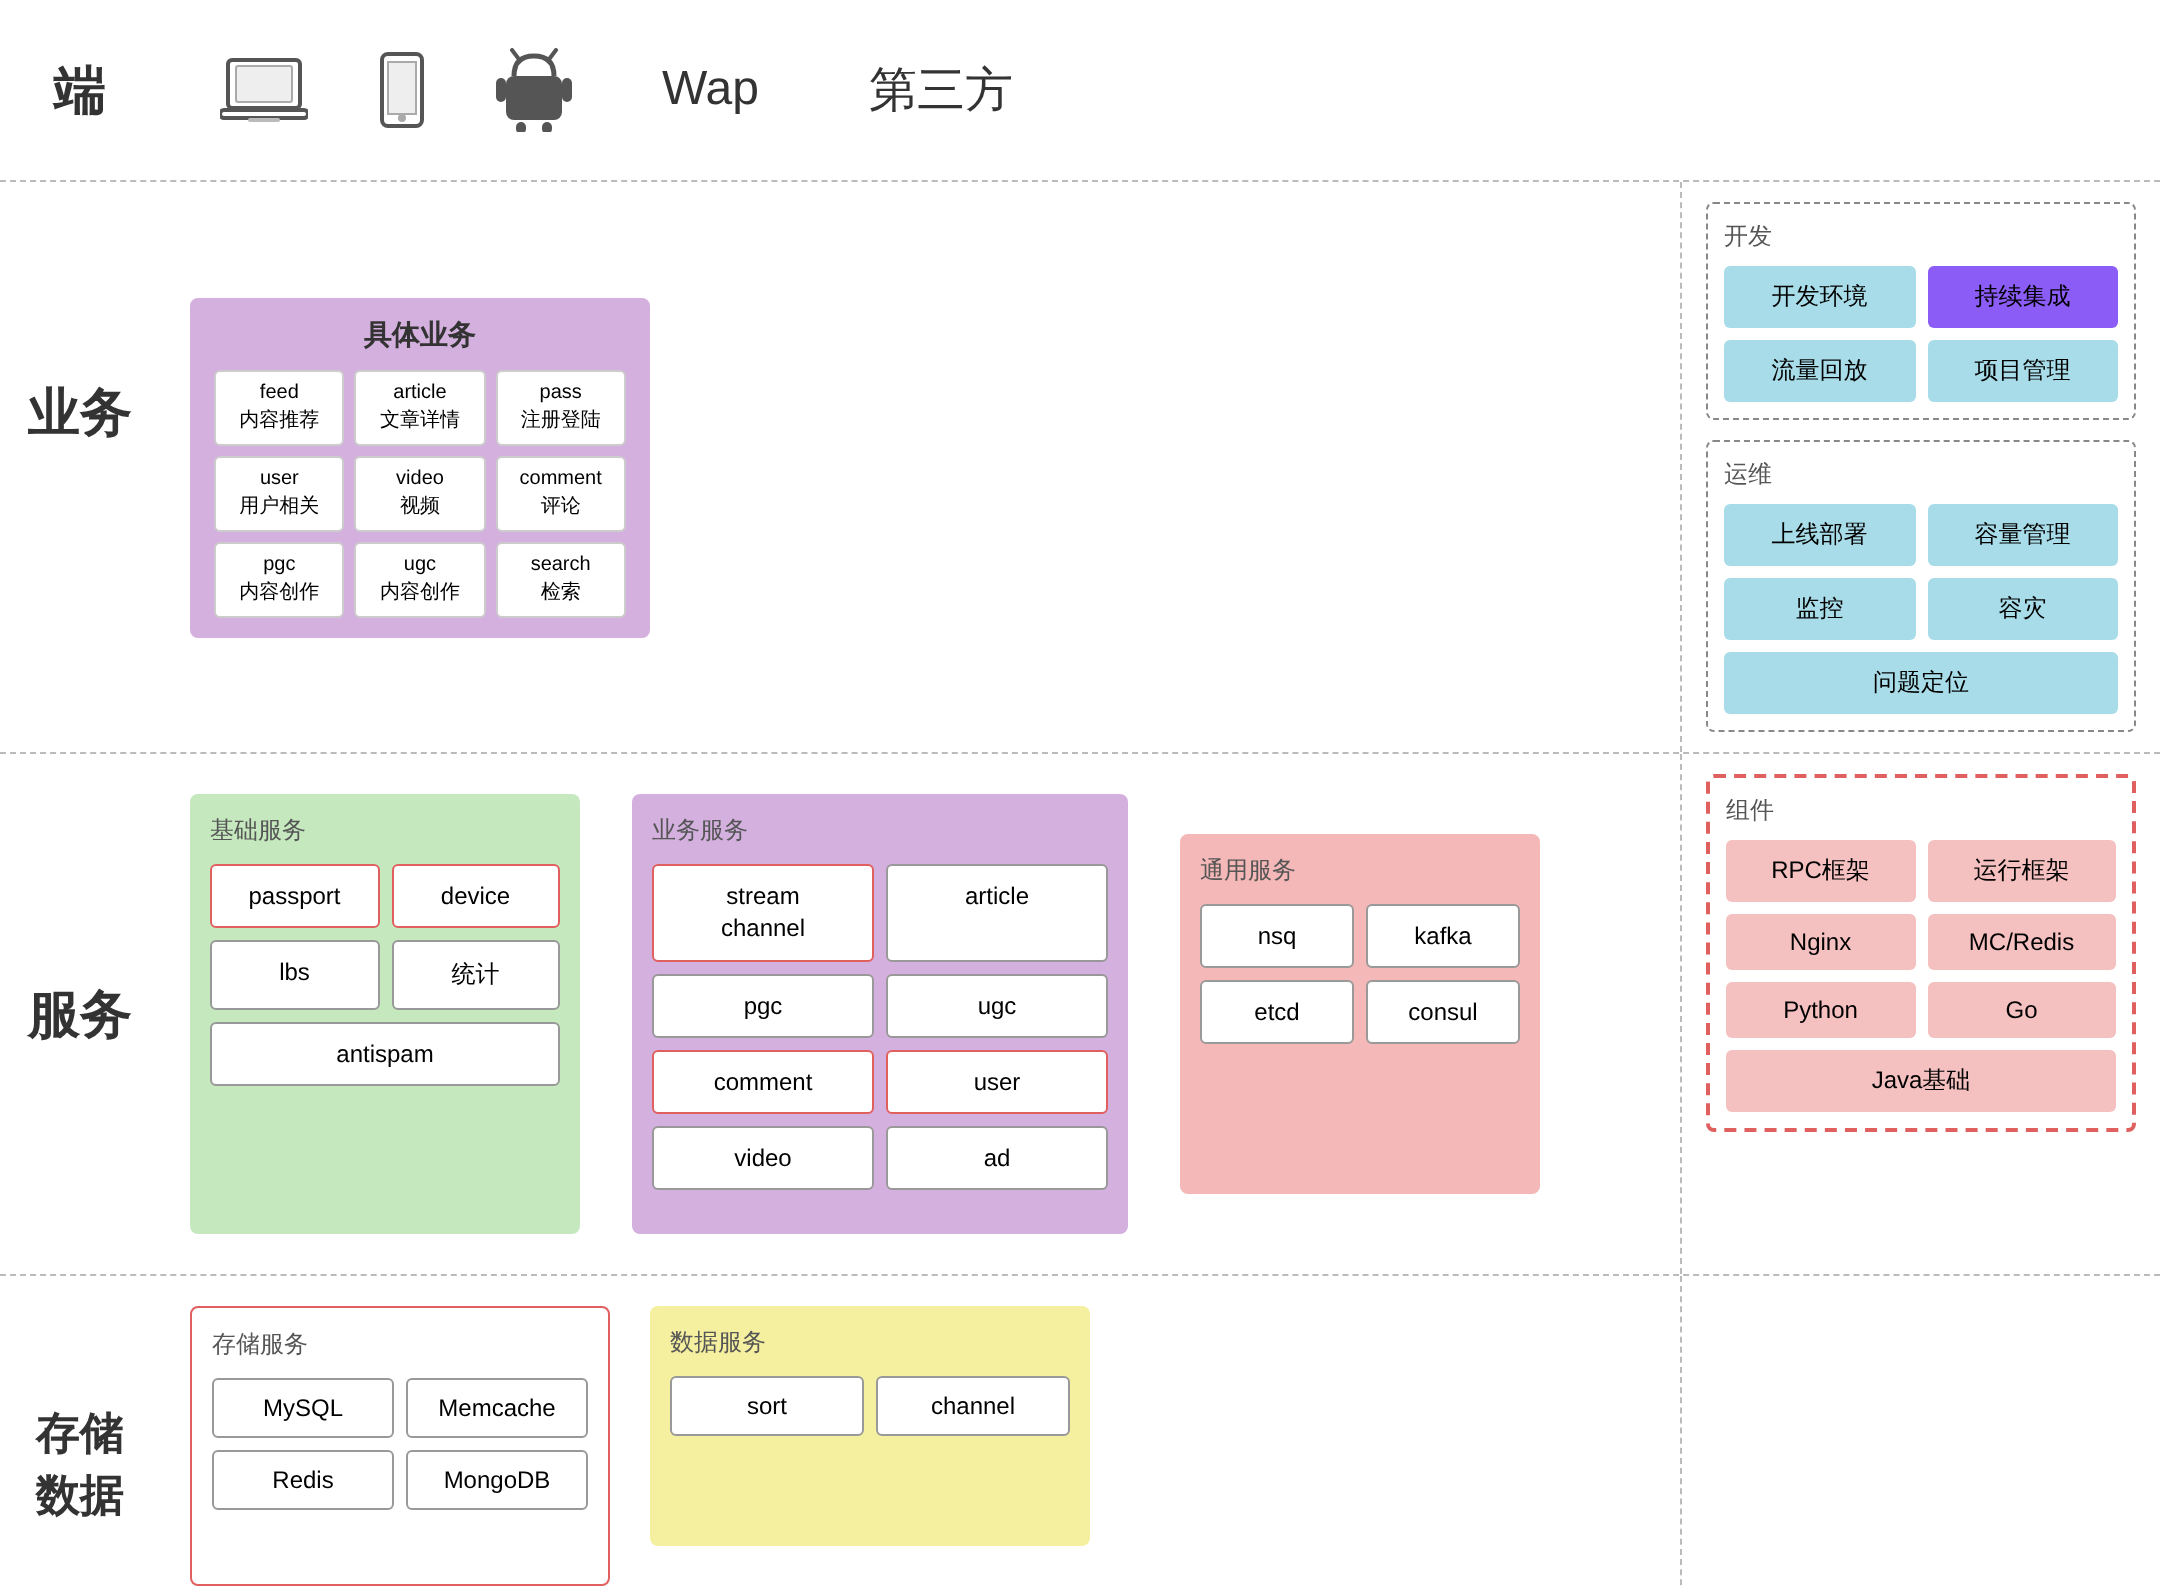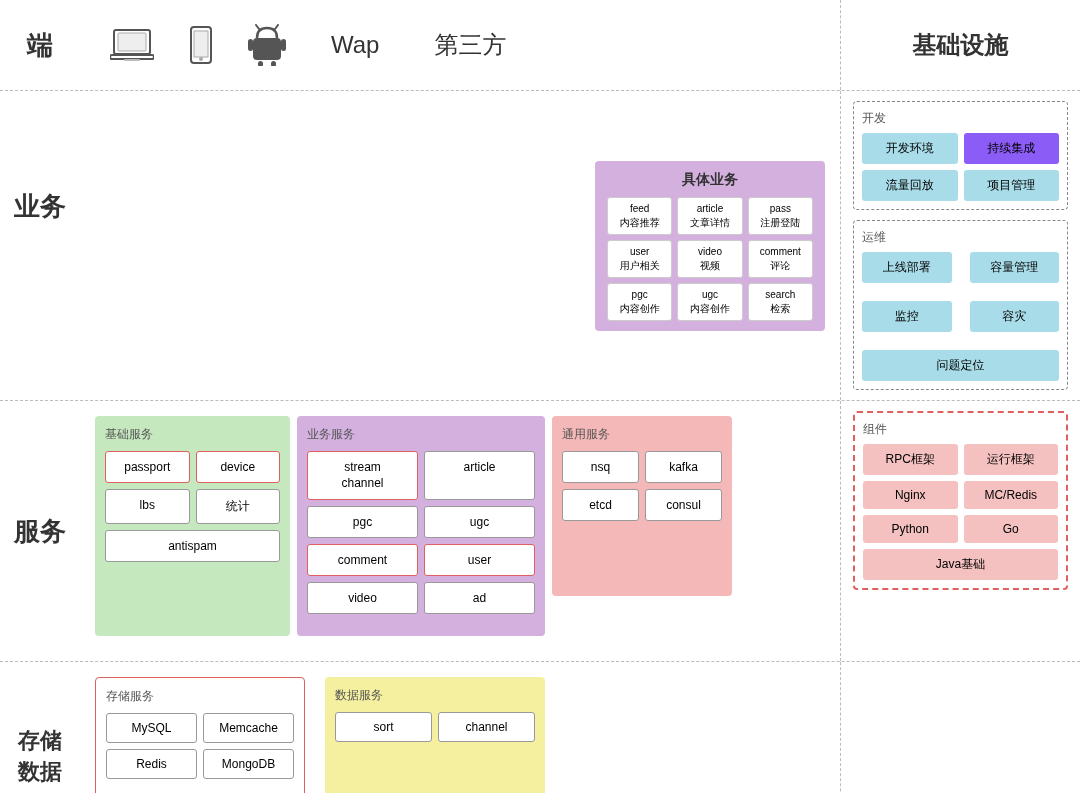--- a/index.html
+++ b/index.html
@@ -91,31 +91,28 @@
 
             <rect x="10" y="37" width="5" height="6" rx="2.5" fill="#555"></rect>
             <rect x="23" y="37" width="5" height="6" rx="2.5" fill="#555"></rect>
           </svg>
         </div>
         <span style="font-size:24px;font-weight:normal;color:#333;margin-left:10px;">Wap</span>
         <span style="font-size:24px;font-weight:normal;color:#333;margin-left:20px;">第三方</span>
       </div>
     </div>
 
-    <div class="right-panel" style="display:flex;align-items:center;justify-content:center;">
-      <span style="font-size:24px;font-weight:bold;color:#333;">基础设施</span>
-    </div>
   </div>
 
   <div class="section-row" style="border-bottom:1px dashed #bbb;">
     <div style="display:flex; flex:1; position:relative;">
       <div class="section-label-col" style="height:230px;">
         <span style="font-size:26px;font-weight:bold;color:#333;">业务</span>
       </div>
-      <div style="flex:1; display:flex; align-items:center; justify-content:flex-end; padding:15px;">
+      <div style="flex:1; display:flex; align-items:center; justify-content:flex-start; padding:15px;">
 
         <div style="background:#d4b0df;border-radius:4px;padding:10px 12px;width:230px;">
           <div style="font-size:14px;font-weight:bold;color:#333;text-align:center;margin-bottom:8px;">具体业务</div>
           <div style="display:grid;grid-template-columns:1fr 1fr 1fr;gap:5px;">
             <div style="background:#fff;border:1px solid #ccc;border-radius:3px;padding:4px 2px;font-size:10px;text-align:center;line-height:1.4;">feed<br><span style="font-size:10px;">内容推荐</span></div>
             <div style="background:#fff;border:1px solid #ccc;border-radius:3px;padding:4px 2px;font-size:10px;text-align:center;line-height:1.4;">article<br><span style="font-size:10px;">文章详情</span></div>
             <div style="background:#fff;border:1px solid #ccc;border-radius:3px;padding:4px 2px;font-size:10px;text-align:center;line-height:1.4;">pass<br><span style="font-size:10px;">注册登陆</span></div>
             <div style="background:#fff;border:1px solid #ccc;border-radius:3px;padding:4px 2px;font-size:10px;text-align:center;line-height:1.4;">user<br><span style="font-size:10px;">用户相关</span></div>
             <div style="background:#fff;border:1px solid #ccc;border-radius:3px;padding:4px 2px;font-size:10px;text-align:center;line-height:1.4;">video<br><span style="font-size:10px;">视频</span></div>
             <div style="background:#fff;border:1px solid #ccc;border-radius:3px;padding:4px 2px;font-size:10px;text-align:center;line-height:1.4;">comment<br><span style="font-size:10px;">评论</span></div>
@@ -133,37 +130,37 @@
         <div style="display:grid;grid-template-columns:1fr 1fr;gap:6px;">
           <div style="background:#a8dce8;border-radius:3px;padding:7px 4px;font-size:12px;text-align:center;">开发环境</div>
           <div style="background:#8b5cf6;border-radius:3px;padding:7px 4px;font-size:12px;text-align:center;">持续集成</div>
           <div style="background:#a8dce8;border-radius:3px;padding:7px 4px;font-size:12px;text-align:center;">流量回放</div>
           <div style="background:#a8dce8;border-radius:3px;padding:7px 4px;font-size:12px;text-align:center;">项目管理</div>
         </div>
       </div>
 
       <div style="border:1px dashed #888;border-radius:4px;padding:8px;">
         <div style="font-size:12px;color:#555;margin-bottom:6px;">运维</div>
-        <div style="display:grid;grid-template-columns:1fr 1fr;gap:18px;">
+        <div style="display:grid;grid-template-columns:1fr 1fr;gap:6px;">
           <div style="background:#a8dce8;border-radius:3px;padding:7px 4px;font-size:12px;text-align:center;">上线部署</div>
           <div style="background:#a8dce8;border-radius:3px;padding:7px 4px;font-size:12px;text-align:center;">容量管理</div>
           <div style="background:#a8dce8;border-radius:3px;padding:7px 4px;font-size:12px;text-align:center;">监控</div>
           <div style="background:#a8dce8;border-radius:3px;padding:7px 4px;font-size:12px;text-align:center;">容灾</div>
           <div style="background:#a8dce8;border-radius:3px;padding:7px 4px;font-size:12px;text-align:center;grid-column:span 2;">问题定位</div>
         </div>
       </div>
     </div>
   </div>
 
   <div class="section-row" style="border-bottom:1px dashed #bbb;">
     <div style="display:flex; flex:1;">
       <div class="section-label-col" style="height:260px;">
         <span style="font-size:26px;font-weight:bold;color:#333;">服务</span>
       </div>
-      <div style="flex:1;display:flex;padding:15px 15px;gap:7px;align-items:flex-start;">
+      <div style="flex:1;display:flex;padding:15px 15px;gap:26px;align-items:center;">
 
         <div style="background:#c5e8be;border-radius:4px;padding:10px;width:195px;min-height:220px;">
           <div style="font-size:12px;color:#555;margin-bottom:8px;">基础服务</div>
           <div style="display:grid;grid-template-columns:1fr 1fr;gap:6px;">
             <div style="background:#fff;border:1.5px solid #e06060;border-radius:3px;padding:8px 4px;font-size:12px;text-align:center;">passport</div>
             <div style="background:#fff;border:1.5px solid #e06060;border-radius:3px;padding:8px 4px;font-size:12px;text-align:center;">device</div>
             <div style="background:#fff;border:1px solid #999;border-radius:3px;padding:8px 4px;font-size:12px;text-align:center;">lbs</div>
             <div style="background:#fff;border:1px solid #999;border-radius:3px;padding:8px 4px;font-size:12px;text-align:center;">统计</div>
             <div style="background:#fff;border:1px solid #999;border-radius:3px;padding:8px 4px;font-size:12px;text-align:center;grid-column:span 2;">antispam</div>
           </div>

